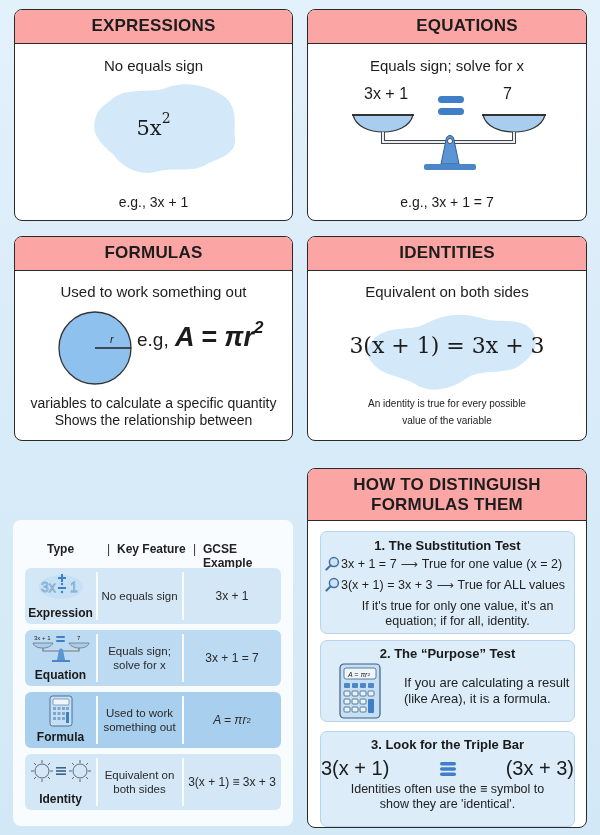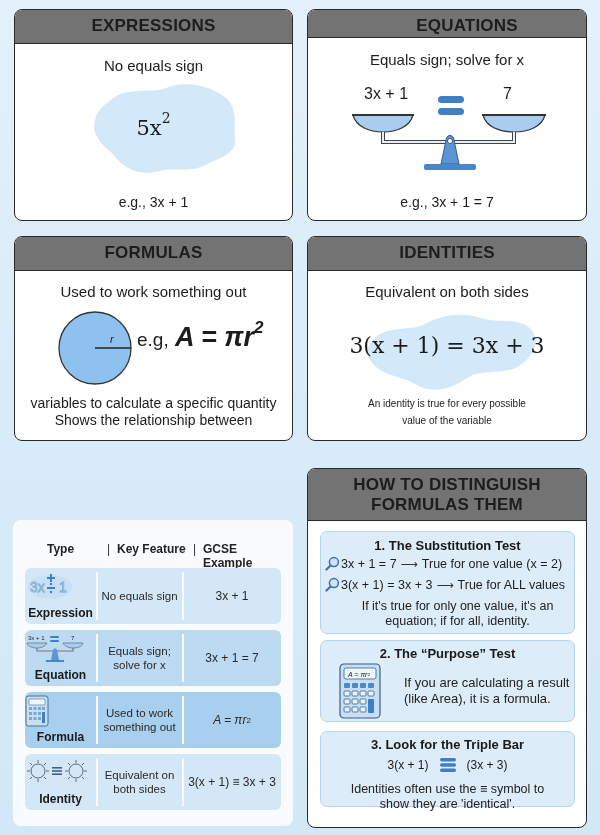--- a/index.html
+++ b/index.html
@@ -11,21 +11,21 @@
     position: relative;
   }
   .card {
     position: absolute;
     background: #ffffff;
     border: 1.5px solid #2a2a2a;
     border-radius: 8px;
     overflow: hidden;
   }
   .card-header {
-    background: #737373;
+    background: #fca5a5;
     border-bottom: 1.5px solid #2a2a2a;
     text-align: center;
     font-weight: bold;
     font-size: 17px;
     color: #1d1d1d;
     letter-spacing: 0.2px;
   }
   .subtitle {
     text-align: center;
     font-size: 15px;
@@ -38,21 +38,21 @@
   #card-expr { left: 14px; top: 9px; width: 279px; height: 212px; }
   #card-expr .card-header { height: 34px; line-height: 32px; }
   #card-expr .subtitle { margin-top: 13px; }
   .blob-expr { position: absolute; left: 76px; top: 72px; width: 146px; height: 92px; }
   .expr-math { position: absolute; left: 0; width: 100%; top: 104px; text-align: center; font-size: 21px; }
   .expr-math sup { font-size: 14px; position: relative; top: -4px; }
   .expr-eg { position: absolute; left: 0; width: 100%; top: 184px; text-align: center; font-size: 14px; }
 
   
   #card-eq { left: 307px; top: 9px; width: 280px; height: 212px; }
-  #card-eq .card-header { height: 28px; line-height: 32px; padding-left: 40px; }
+  #card-eq .card-header { height: 34px; line-height: 32px; padding-left: 40px; }
   #card-eq .subtitle { margin-top: 13px; }
   .scale-svg { position: absolute; left: 40px; top: 72px; width: 200px; height: 95px; }
   .eq-left { position: absolute; left: 56px; top: 75px; font-size: 16px; }
   .eq-right { position: absolute; left: 195px; top: 75px; font-size: 16px; }
   .eq-eg { position: absolute; left: 0; width: 100%; top: 184px; text-align: center; font-size: 14px; }
 
   
   #card-form { left: 14px; top: 236px; width: 279px; height: 205px; }
   #card-form .card-header { height: 34px; line-height: 32px; }
   #card-form .subtitle { margin-top: 12px; }
@@ -86,21 +86,21 @@
     border-radius: 6px;
   }
   .tbl-row .cell-type {
     position: absolute; left: 0; top: 0; width: 71px; height: 100%;
     text-align: center;
   }
   .tbl-row .type-label {
     position: absolute; left: 0; bottom: 4px; width: 100%;
     font-size: 12px; font-weight: bold; color: #1a1a1a;
   }
-  .tbl-row .icon-wrap { position: absolute; left: 0; top: 3px; width: 100%; height: 30px; display: flex; justify-content: flex-start; }
+  .tbl-row .icon-wrap { position: absolute; left: 0; top: 3px; width: 100%; height: 30px; display: flex; justify-content: center; }
   .tbl-row .vline {
     position: absolute; top: 4px; bottom: 4px; width: 1.5px; background: #f7fbff;
   }
   .tbl-row .cell-feature {
     position: absolute; left: 72px; top: 0; width: 85px; height: 100%;
     display: flex; align-items: center; justify-content: center;
     text-align: center; font-size: 11.5px; line-height: 14px; color: #2a2a2a;
   }
   .tbl-row .cell-example {
     position: absolute; left: 158px; top: 0; width: 98px; height: 100%;
@@ -376,23 +376,23 @@
           <rect x="21" y="44" width="6" height="5" rx="1"></rect>
       </g>
       <rect x="29" y="36" width="6" height="14" rx="1" fill="#3f7fc8"></rect>
     </svg>
     <div class="test-note" style="position:absolute; left:83px; top:34px; text-align:left; font-size:13px; line-height:16px;">
       <div>If you are calculating a result</div>
       <div>(like Area), it is a formula.</div>
     </div>
   </div>
 
-  <div class="test-box" style="top:262px; height:76px;">
+  <div class="test-box" style="top:262px; height:96px;">
     <div class="test-title" style="margin-top:5px">3. Look for the Triple Bar</div>
-    <div style="position:absolute; left:0; width:100%; top:25px; display:flex; justify-content:center; align-items:center; font-size:12px;">
+    <div style="position:absolute; left:0; width:100%; top:25px; display:flex; justify-content:space-between; align-items:center; font-size:20px;">
       <span>3(x + 1)</span>
       <svg width="18" height="16" viewBox="0 0 18 16" style="margin:0 10px">
         <rect x="1" y="1" width="16" height="3.4" rx="1.7" fill="#3f7fc8"></rect>
         <rect x="1" y="6.3" width="16" height="3.4" rx="1.7" fill="#3f7fc8"></rect>
         <rect x="1" y="11.6" width="16" height="3.4" rx="1.7" fill="#3f7fc8"></rect>
       </svg>
       <span>(3x + 3)</span>
     </div>
     <div class="test-note" style="position:absolute; left:0; width:100%; top:50px;">
       <div>Identities often use the ≡ symbol to</div>

